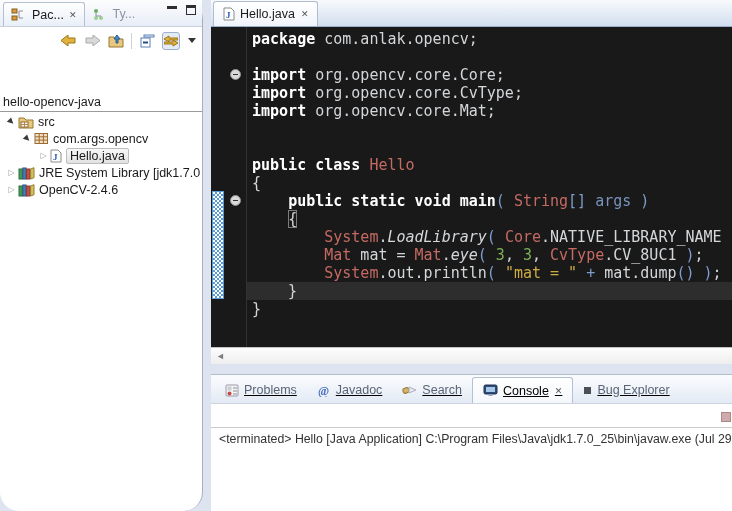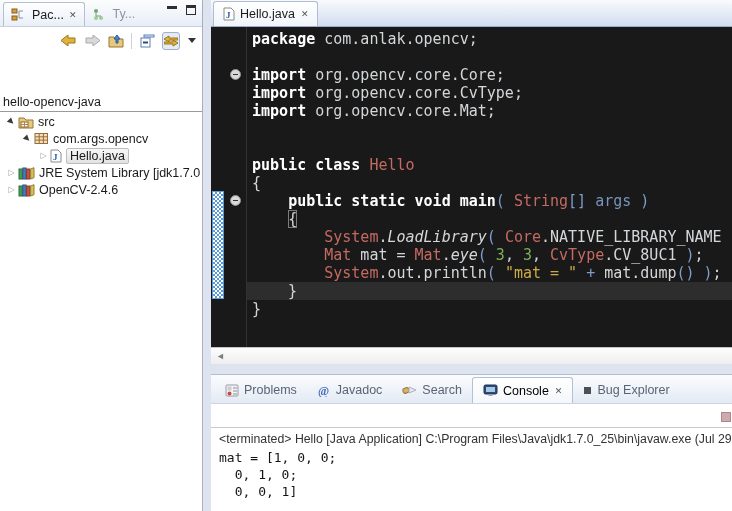--- a/index.html
+++ b/index.html
@@ -2,21 +2,21 @@
 <html><head>
 <meta charset="utf-8">
 <style>
   * { margin:0; padding:0; box-sizing:border-box; }
   html,body { width:732px; height:511px; overflow:hidden; }
   body { font-family:"Liberation Sans", sans-serif; background:#dde4f0; position:relative; }
   svg { display:block; }
 
   
   .pkg-panel { position:absolute; left:0; top:0; width:203px; height:511px;
-    background:#ffffff; border-right:1px solid #a6aec0; }
+    background:#ffffff; border-right:1px solid #a6aec0;border-radius:19px; }
   .view-tabbar { height:27px; background:linear-gradient(#fdfdfe,#e7edf7);
     border-bottom:1px solid #c9d1e0; display:flex; align-items:flex-end; position:relative; }
   .vtab { display:flex; align-items:center; gap:4px; padding:4px 7px 4px 6px;
     font-size:12.5px; color:#8a93a3; height:24px; }
   .vtab.sel { margin-left:3px; background:linear-gradient(#ffffff,#e9eff8);
     border:1px solid #b4bfd2; border-bottom:none; border-radius:3px 3px 0 0; color:#1a1a1a; }
   .tab-close { font-size:9px; color:#555; padding-left:1px; cursor:default; }
   .winbtns { position:absolute; right:6px; top:5px; display:flex; gap:9px; }
   .btn-min { width:10px; height:9px; border-top:3px solid #2f2f2f; margin-top:1px; }
   .btn-max { width:10px; height:10px; border:1px solid #2f2f2f; border-top:3px solid #2f2f2f; }
@@ -72,21 +72,21 @@
   .s-mb { color:#d4d7da; outline:1px solid #7d7d7d; outline-offset:-1px; }
   .ed-hscroll { position:absolute; left:0; right:0; bottom:0; height:17px;
     background:linear-gradient(#fdfdfd,#eeeeee); border-top:1px solid #c4c4c4;
     display:flex; align-items:center; padding-left:5px; }
   .hs-arrow { font-size:9px; color:#7e7e7e; }
 
   
   .bottom-panel { position:absolute; left:211px; top:374px; width:521px; height:137px;
     background:#ffffff; border-top:1px solid #b2bccc; }
   .b-tabbar { height:29px; background:linear-gradient(#fbfcfe,#e3eaf4);
-    border-bottom:1px solid #ccd4e2; display:flex; align-items:flex-end; padding-left:4px; overflow:hidden; }
+    border-bottom:1px solid #ccd4e2; display:flex; align-items:flex-end; padding-left:4px; overflow:hidden;text-decoration:underline; }
   .btab { display:flex; align-items:center; gap:5px; height:26px; padding:0 10px;
     font-size:12.5px; color:#5a6475; white-space:nowrap; }
   .btab.sel { background:linear-gradient(#ffffff,#f4f7fb); border:1px solid #b4c0d4; border-bottom:none;
     border-radius:3px 3px 0 0; color:#000; }
   .console { position:absolute; left:0; top:29px; right:0; bottom:0; background:#fff; overflow:hidden; }
   .con-toolbar { height:24px; border-bottom:1px solid #cbcbcb; position:relative; }
   .con-frag { position:absolute; right:1px; top:8px; width:10px; height:10px;
     background:#cfa9ac; border:1px solid #a88a8d; }
   .con-header { margin:4px 0 0 8px; font-size:12.3px; color:#333; white-space:nowrap; overflow:hidden; }
   .con-out { margin:3px 0 0 8px; font-family:"DejaVu Sans Mono", monospace; font-size:13px;
@@ -301,17 +301,14 @@
           </svg>
         </span>
         <span>Bug Explorer</span>
       </div>
     </div>
   <div class="console">
     <div class="con-toolbar">
       <div class="con-frag"></div>
     </div>
     <div class="con-header">&lt;terminated&gt; Hello [Java Application] C:\Program Files\Java\jdk1.7.0_25\bin\javaw.exe (Jul 29, 20</div>
-    <pre class="con-out" id="console-out">mat = [1, 0, 0;
-  0, 1, 0;
-  0, 0, 1]</pre>
   </div>
 </section>
 
 </body></html>

